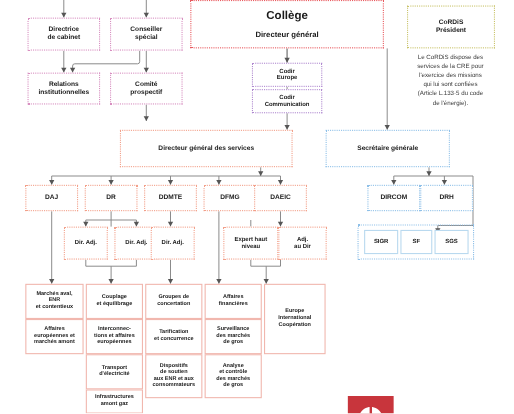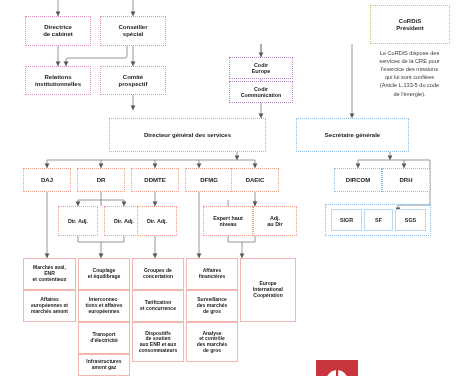--- a/index.html
+++ b/index.html
@@ -183,20 +183,24 @@
       <polygon points="199,258 196.6,253.6 201.4,253.6"></polygon>
       <polygon points="242,258 239.6,253.6 244.4,253.6"></polygon>
       <polygon points="358,168 355.6,163.6 360.4,163.6"></polygon>
       <polygon points="404,168 401.6,163.6 406.4,163.6"></polygon>
       <polygon points="398,212 395.6,207.6 400.4,207.6"></polygon>
       <polygon points="390,160 387.6,155.6 392.4,155.6"></polygon>
       <polygon points="237,160 234.6,155.6 239.4,155.6"></polygon>
     </g>
   </svg>
 
+  <div class="collegebox b-red-dot" style="left:173px; top:0px; width:176px; height:44px;">
+    <span class="c-main">Collège</span>
+    <span class="c-sub">Directeur général</span>
+  </div>
 
   <div class="node b-olive-dot" style="left:370px; top:5px; width:80px; height:39px;">
     <span class="lbl t-box">
       <span>CoRDiS</span><br>
       <span>Président</span>
     </span>
   </div>
 
   <div class="notebox t-note" style="left:352px; top:49px; width:115px;">
     <div>Le CoRDiS dispose des</div>

